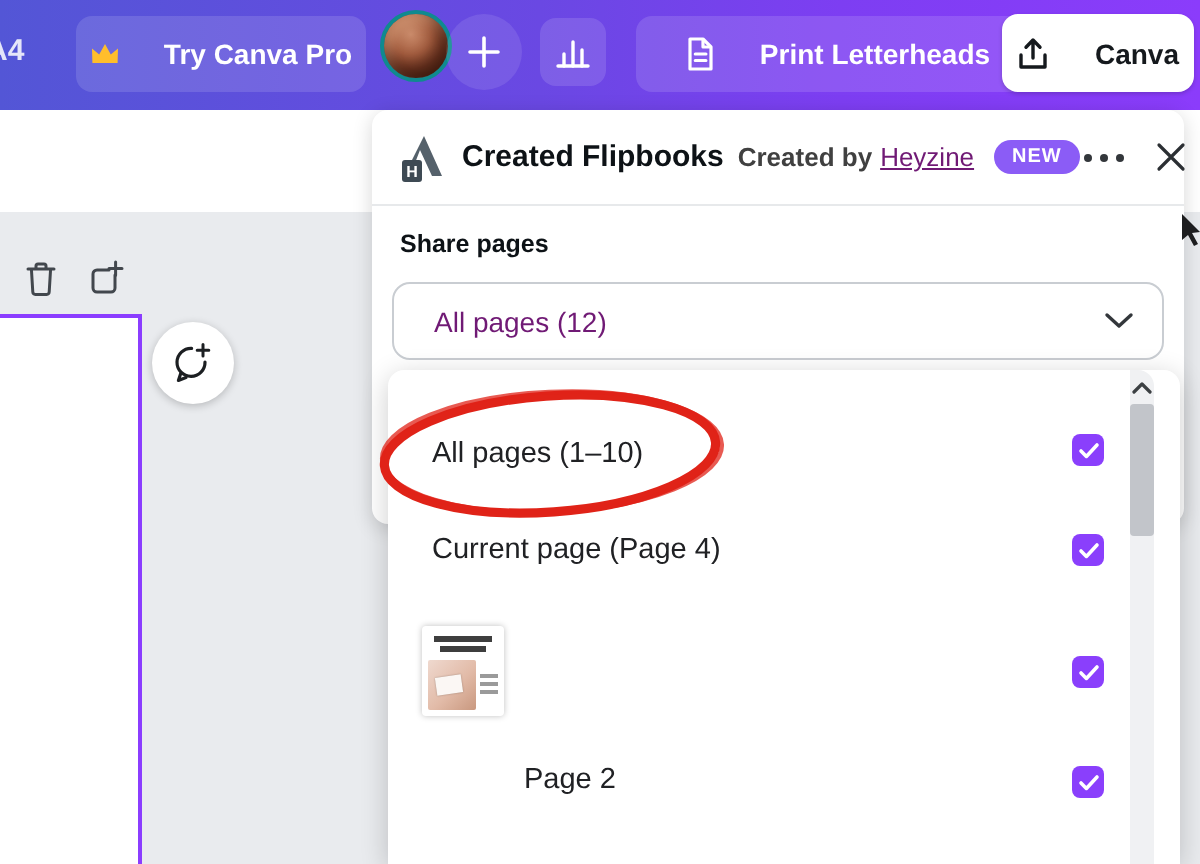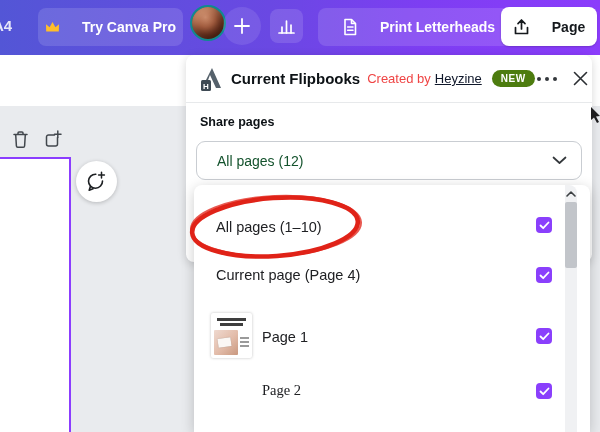--- a/index.html
+++ b/index.html
@@ -41,36 +41,36 @@
     background:#fff; box-shadow:0 1px 4px rgba(0,0,0,.22); display:flex; align-items:center;
     justify-content:center; cursor:pointer; }
 
   
   .panel-card { position:absolute; left:186px; top:55px; width:406px; height:207px;
     background:#fff; border-radius:8px; box-shadow:0 2px 10px rgba(0,0,0,.16); }
   .panel-header { position:absolute; left:0; top:0; width:100%; height:48px;
     border-bottom:1px solid #e7e9eb; display:flex; align-items:center; padding:0 14px; }
   .hz-logo { width:23px; height:26px; margin-right:8px; position:relative; flex:none; }
   .panel-title { font-size:15px; font-weight:700; color:#0d1216; white-space:nowrap; }
-  .created-by { font-size:13px; color:#ef4444; margin-left:7px; white-space:nowrap; }
-  .creator-link { font-size:13px; color:#0f172a; text-decoration:underline; margin-left:4px;
+  .created-by { font-size:13px; color:#404040; margin-left:7px; white-space:nowrap;font-weight:bold; }
+  .creator-link { font-size:13px; color:#701a75; text-decoration:underline; margin-left:4px;
     cursor:pointer; white-space:nowrap; }
-  .new-badge { margin-left:10px; background:#4d7c0f; color:#fff; font-size:10px; font-weight:700;
+  .new-badge { margin-left:10px; background:#8b5cf6; color:#fff; font-size:10px; font-weight:700;
     letter-spacing:.5px; border-radius:10px; padding:4px 9px 3px; line-height:1; flex:none; }
   .hdr-spacer { flex:1; }
   .dots-btn { display:flex; gap:4px; align-items:center; cursor:pointer; padding:6px 2px; margin-right:14px; }
   .dots-btn i { width:4px; height:4px; border-radius:50%; background:#33373b; }
   .close-btn { width:22px; height:22px; display:flex; align-items:center; justify-content:center;
     cursor:pointer; margin-right:2px; }
 
   .select-label { position:absolute; left:14px; top:60px; font-size:12.5px; font-weight:700; color:#0d1216; }
   .select-box { position:absolute; left:10px; top:86px; width:386px; height:39px;
     border:1px solid #c9cdd2; border-radius:9px; background:#fff; display:flex; align-items:center;
     padding:0 14px 0 20px; cursor:pointer; }
-  .select-value { font-size:14px; color:#14532d; flex:1; }
+  .select-value { font-size:14px; color:#701a75; flex:1; }
 
   
   .popup { position:absolute; left:194px; top:185px; width:396px; height:247px; background:#fff;
     border-radius:8px 8px 0 0; box-shadow:0 3px 14px rgba(0,0,0,.20); }
   .popup-row { position:absolute; left:0; width:360px; cursor:pointer; }
   .row-label { position:absolute; font-size:14.5px; color:#202124; white-space:nowrap; }
   .cbx { position:absolute; left:342px; width:16px; height:16px; border-radius:4px;
     background:#8a3ffc; display:flex; align-items:center; justify-content:center; cursor:pointer; }
   .thumb { position:absolute; left:17px; top:128px; width:41px; height:45px; background:#fff;
     border-radius:2px; box-shadow:0 0 3px rgba(0,0,0,.25); overflow:hidden; }
@@ -148,21 +148,21 @@
       <span>Print Letterheads</span>
     </div>
 
     <div class="tb-btn btn-share">
       <span>
         <svg width="17" height="18" viewBox="0 0 17 18">
           <path d="M8.5 11 V2.4 M5 5.6 L8.5 2 L12 5.6" fill="none" stroke="#15191d" stroke-width="1.7" stroke-linecap="round" stroke-linejoin="round"></path>
           <path d="M2.5 9.5 V15.5 H14.5 V9.5" fill="none" stroke="#15191d" stroke-width="1.7" stroke-linecap="round" stroke-linejoin="round"></path>
         </svg>
       </span>
-      <span>Page</span>
+      <span>Canva</span>
     </div>
   </div>
 
   <div class="white-strip"></div>
   <div class="canvas-bg"></div>
 
   <div class="icon-btn trash-btn">
     <svg width="17" height="19" viewBox="0 0 17 19">
       <path d="M2 4.5 H15" stroke="#42474d" stroke-width="1.5" stroke-linecap="round"></path>
       <path d="M6 4.5 V3 A1 1 0 0 1 7 2 H10 A1 1 0 0 1 11 3 V4.5" fill="none" stroke="#42474d" stroke-width="1.5"></path>
@@ -191,21 +191,21 @@
 
   <div class="panel-card">
     <div class="panel-header">
       <span class="hz-logo">
         <svg width="23" height="26" viewBox="0 0 23 26">
           <path d="M2 22 L12 2 L21 22 L16 22 L10 9 L5 22 Z" fill="#55616b"></path>
           <rect x="1" y="14" width="10" height="11" rx="1.5" fill="#3e4a54"></rect>
           <text x="6" y="22.5" font-size="8" font-weight="bold" fill="#fff" text-anchor="middle" font-family="Liberation Sans, sans-serif">H</text>
         </svg>
       </span>
-      <span class="panel-title">Current Flipbooks</span>
+      <span class="panel-title">Created Flipbooks</span>
       <span class="created-by">Created by</span>
       <span class="creator-link">Heyzine</span>
       <span class="new-badge">NEW</span>
       <span class="hdr-spacer"></span>
       <span class="dots-btn">
           <i></i>
           <i></i>
           <i></i>
         </span>
       <span class="close-btn">
@@ -240,41 +240,38 @@
 
     <div class="popup-row" style="top:75px; height:32px;">
       <span class="row-label" style="left:22px; top:7px;">Current page (Page 4)</span>
     </div>
     <span class="cbx" style="top:82px;">
       <svg width="11" height="9" viewBox="0 0 11 9">
           <path d="M1.5 4.5 L4.2 7.2 L9.5 1.5" fill="none" stroke="#fff" stroke-width="1.8" stroke-linecap="round" stroke-linejoin="round"></path>
         </svg>
     </span>
 
-    <div class="popup-row" style="top:128px; height:45px;">
-      <span class="row-label" style="left:68px; top:16px;">Page 1</span>
-    </div>
     <div class="thumb">
       <div class="t-line1"></div>
         <div class="t-line2"></div>
       <div class="t-photo">
           <div class="t-card"></div>
         </div>
       <div class="t-s1"></div>
         <div class="t-s2"></div>
         <div class="t-s3"></div>
     </div>
     <span class="cbx" style="top:143px;">
       <svg width="11" height="9" viewBox="0 0 11 9">
           <path d="M1.5 4.5 L4.2 7.2 L9.5 1.5" fill="none" stroke="#fff" stroke-width="1.8" stroke-linecap="round" stroke-linejoin="round"></path>
         </svg>
     </span>
 
     <div class="popup-row" style="top:183px; height:32px;">
-      <span class="row-label" style="left:68px; top:14px;font-family:Liberation Serif, serif;">Page 2</span>
+      <span class="row-label" style="left:68px; top:14px;">Page 2</span>
     </div>
     <span class="cbx" style="top:198px;">
       <svg width="11" height="9" viewBox="0 0 11 9">
           <path d="M1.5 4.5 L4.2 7.2 L9.5 1.5" fill="none" stroke="#fff" stroke-width="1.8" stroke-linecap="round" stroke-linejoin="round"></path>
         </svg>
     </span>
 
     <div class="scroll-track">
       <span class="scroll-up">
         <svg width="10" height="6" viewBox="0 0 10 6">

